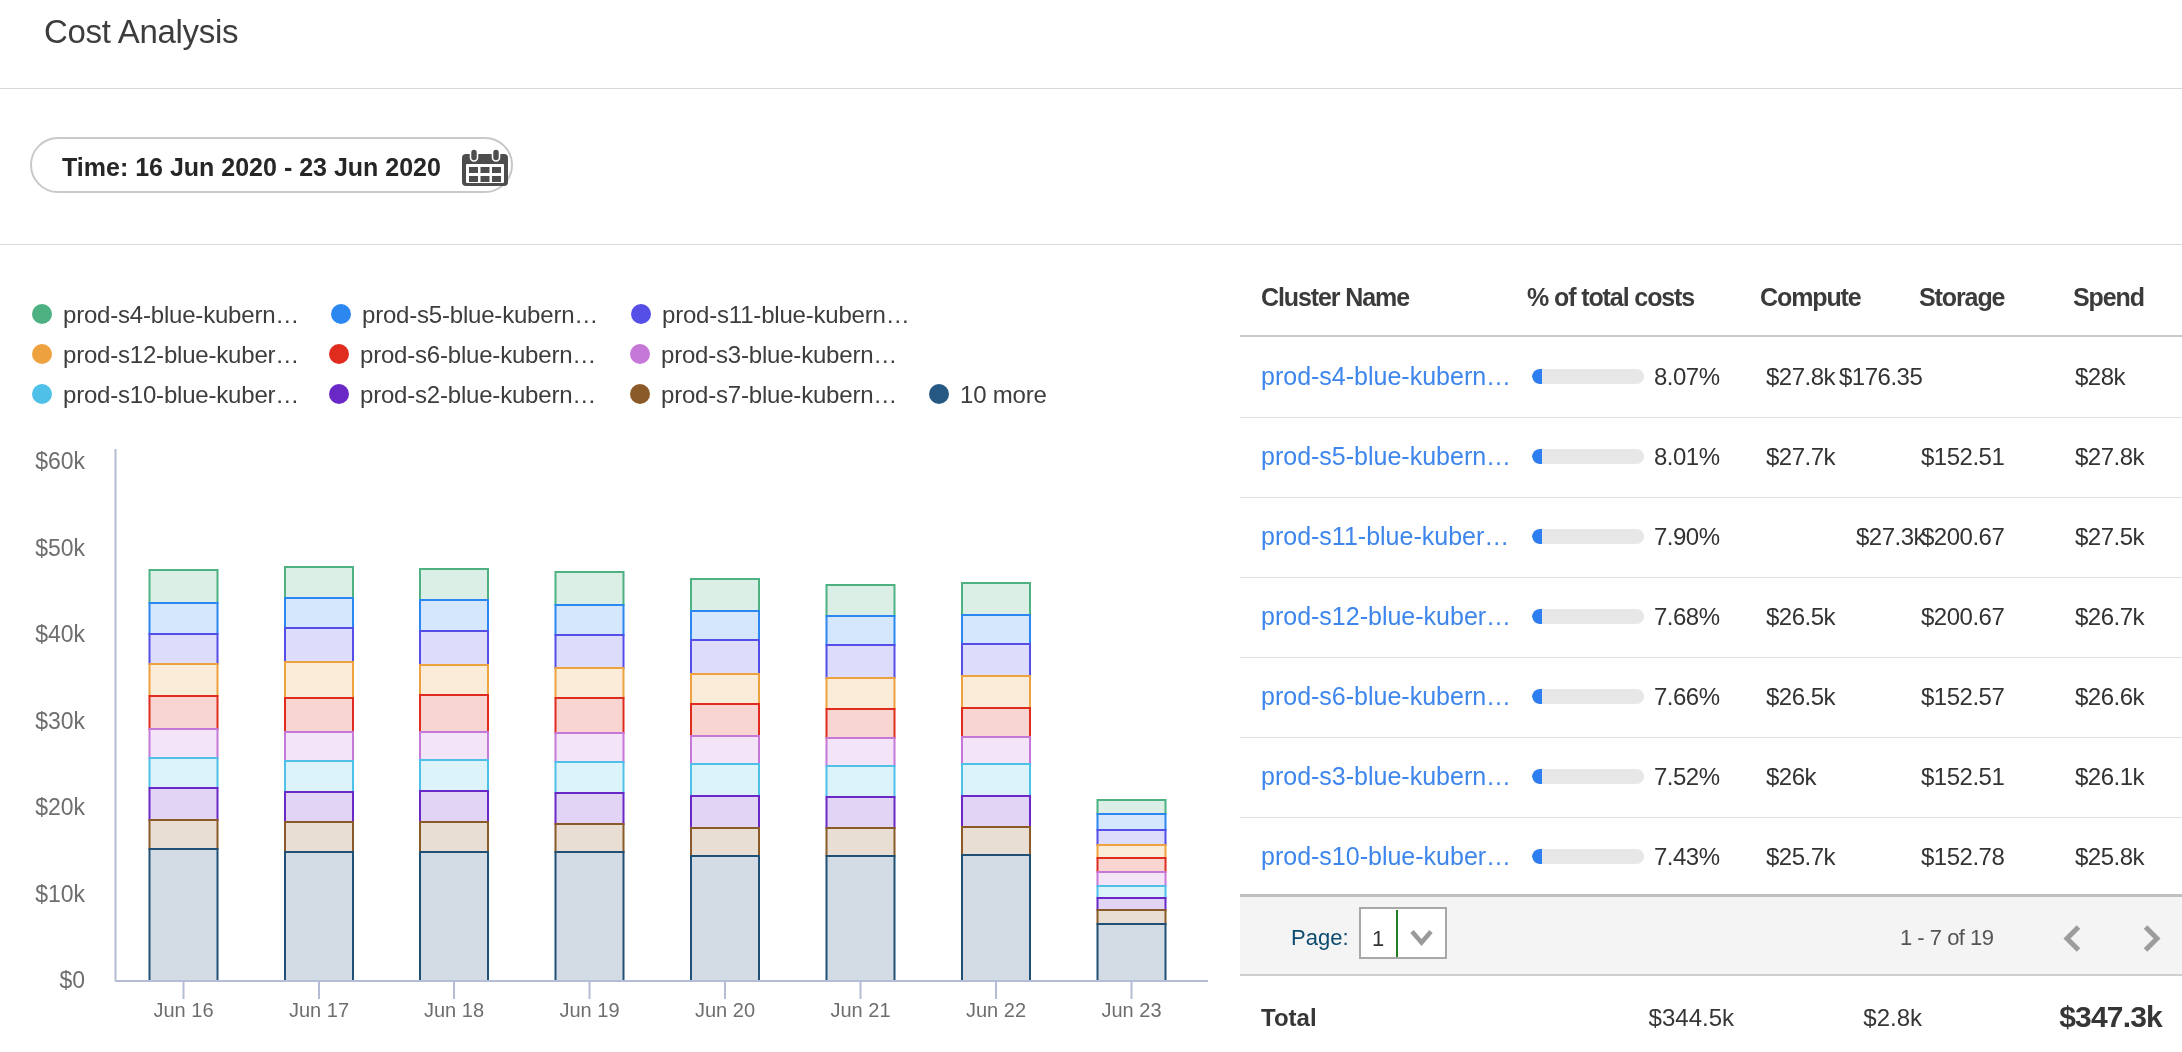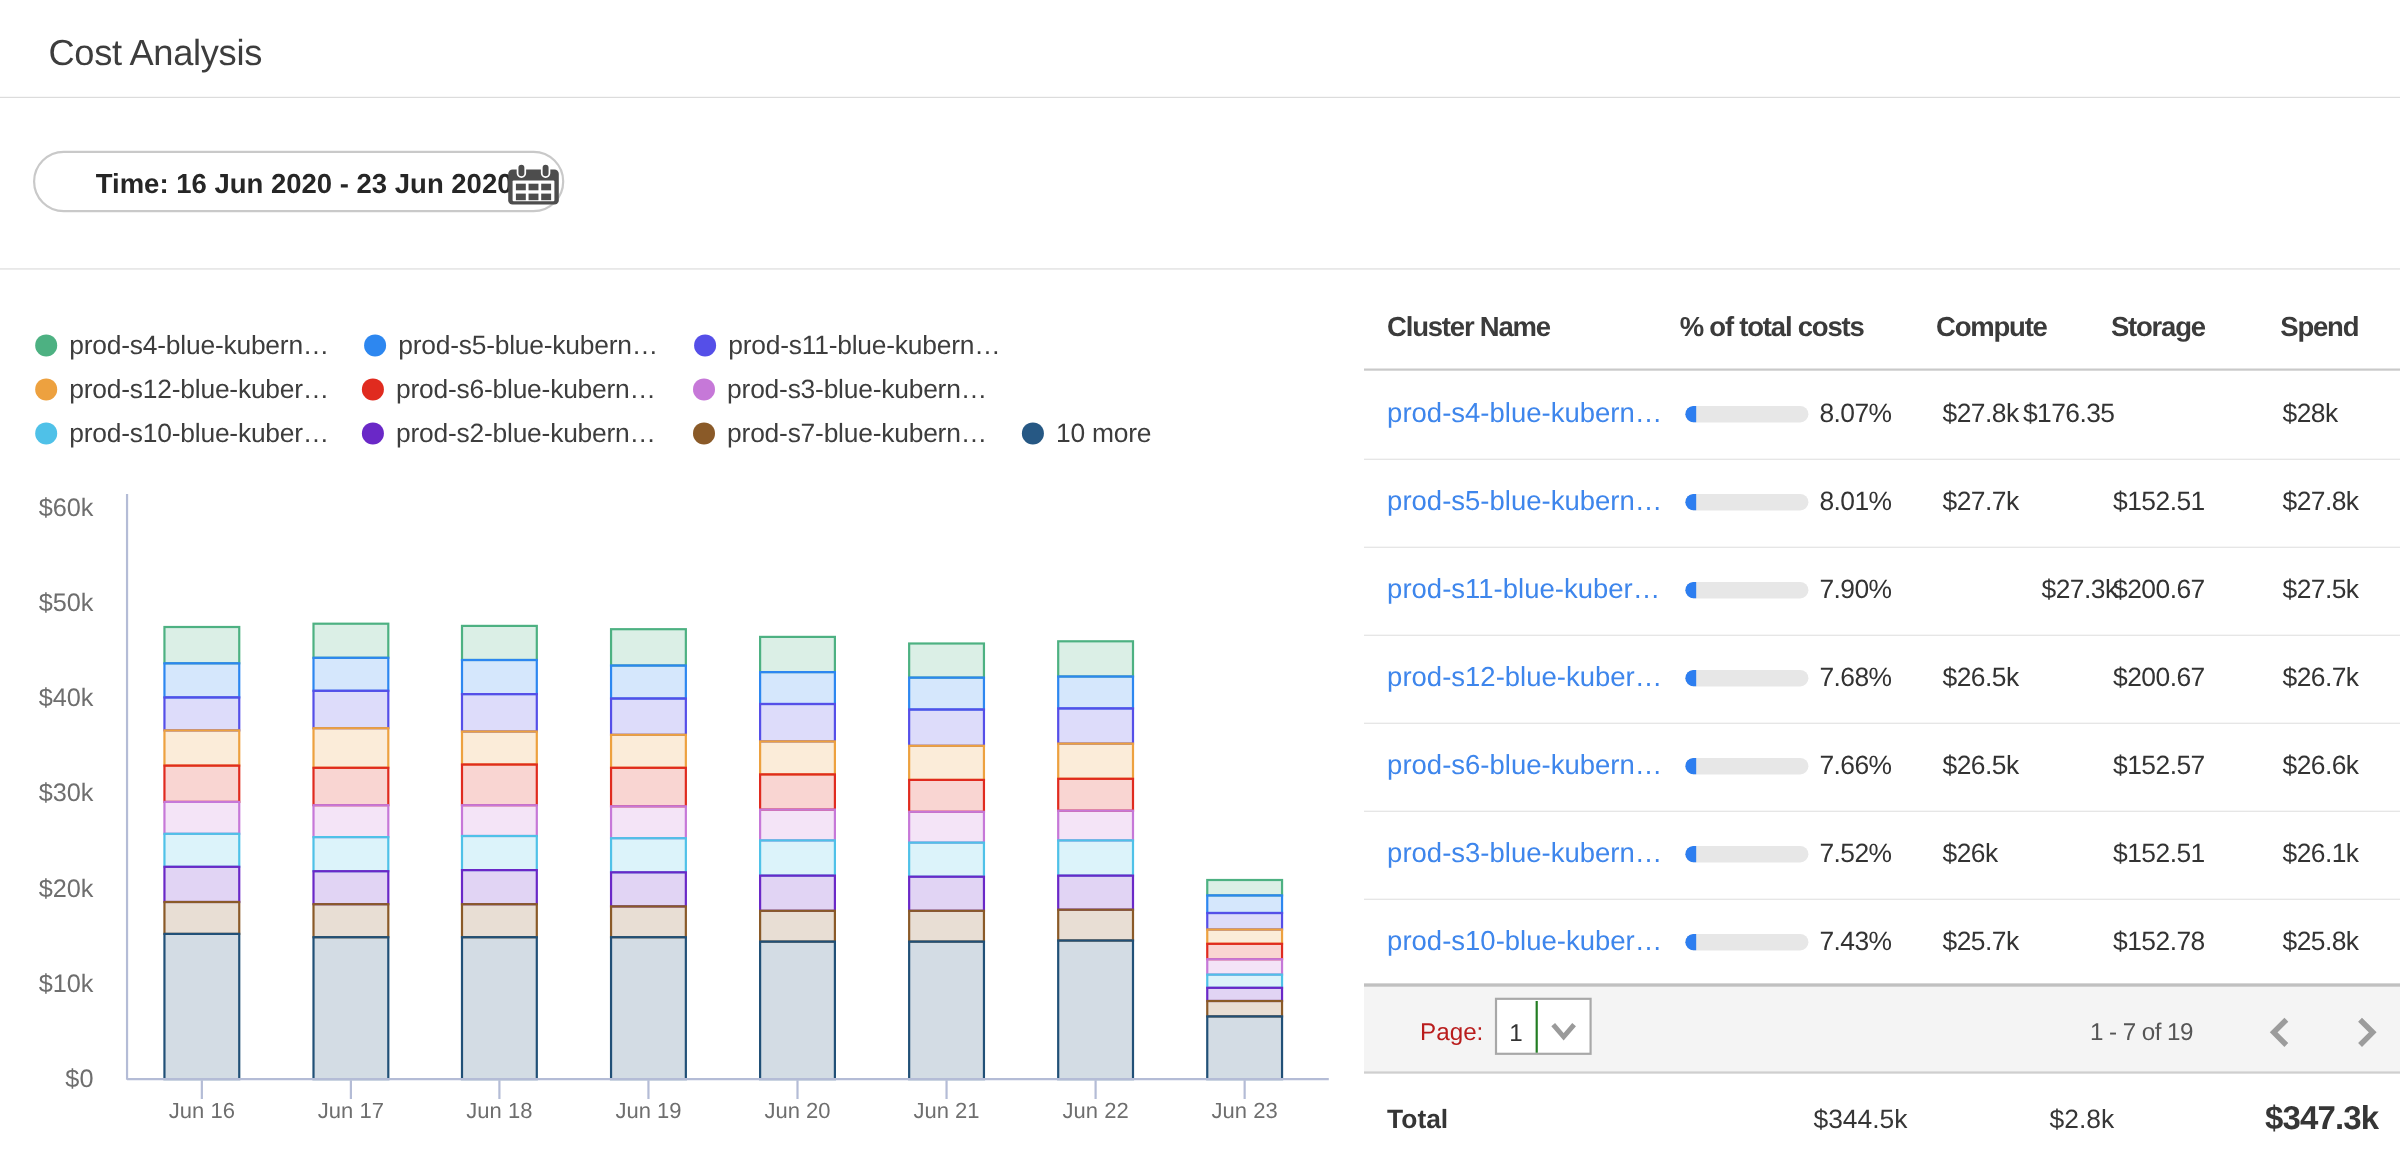--- a/index.html
+++ b/index.html
@@ -1,31 +1,31 @@
 <!DOCTYPE html>
 <html><head><meta charset="utf-8">
 <style>
 * { margin:0; padding:0; box-sizing:border-box; }
 html,body { width:2182px; height:1052px; background:#fff; font-family:"Liberation Sans", sans-serif; }
 #page { position:relative; width:2182px; height:1052px; overflow:hidden; }
-.title { position:absolute; left:44px; top:13px; font-size:33px; color:#3d3d3d; letter-spacing:-0.3px;margin-top:16px; }
+.title { position:absolute; left:44px; top:13px; font-size:33px; color:#3d3d3d; letter-spacing:-0.3px; }
 .hr { position:absolute; left:0; right:0; height:1px; background:#d9d9d9; }
 .hline { position:absolute; }
 .pill { position:absolute; top:137px; height:56px; border:2px solid #c9c9c9; border-radius:28px; background:#fff; }
-.ptxt { position:absolute; font-size:25px; font-weight:bold; color:#262626; top:14px; white-space:nowrap;margin-left:25px; }
+.ptxt { position:absolute; font-size:25px; font-weight:bold; color:#262626; top:14px; white-space:nowrap; }
 .tri { position:absolute; width:0; height:0; border-left:11px solid transparent; border-right:11px solid transparent; border-top:14px solid #1e1e1e; top:22px; }
 .dot { position:absolute; width:20px; height:20px; border-radius:50%; }
 .ltxt { position:absolute; font-size:24px; letter-spacing:-0.2px; color:#3d3d3d; white-space:nowrap; }
 .th { position:absolute; font-size:25px; font-weight:bold; color:#3b3b3b; letter-spacing:-1.1px; white-space:nowrap; }
 .lnk { position:absolute; font-size:25px; color:#3e86ec; white-space:nowrap; }
 .td { position:absolute; font-size:24px; color:#333; white-space:nowrap; letter-spacing:-0.5px; }
 .pbar { position:absolute; width:112px; height:15px; border-radius:8px; background:#e7e7e7; overflow:hidden; }
 .pfill { position:absolute; left:0; top:0; width:10px; height:15px; background:#2d7ef0; border-radius:8px 0 0 8px; }
 .pgband { position:absolute; left:1240px; right:0; top:894px; height:82px; background:#f4f4f4; border-top:3px solid #c0c0c0; border-bottom:2px solid #cfcfcf; }
-.pgtext { position:absolute; font-size:22px; color:#b91c1c; white-space:nowrap; }
+.pgtext { position:absolute; font-size:22px; color:#0c4a6e; white-space:nowrap; }
 .selbox { position:absolute; left:1359px; top:907px; width:88px; height:52px; background:#fff; border:2px solid #a8a8a8; }
 .total { position:absolute; font-size:24px; font-weight:bold; color:#363636; white-space:nowrap; }
 </style></head>
 <body>
 <div id="page">
 <div class="title">Cost Analysis</div>
 <div class="hr" style="top:88px"></div>
 <div class="hr" style="top:244px"></div>
 
 <div class="pill" style="left:30px;width:483px">

